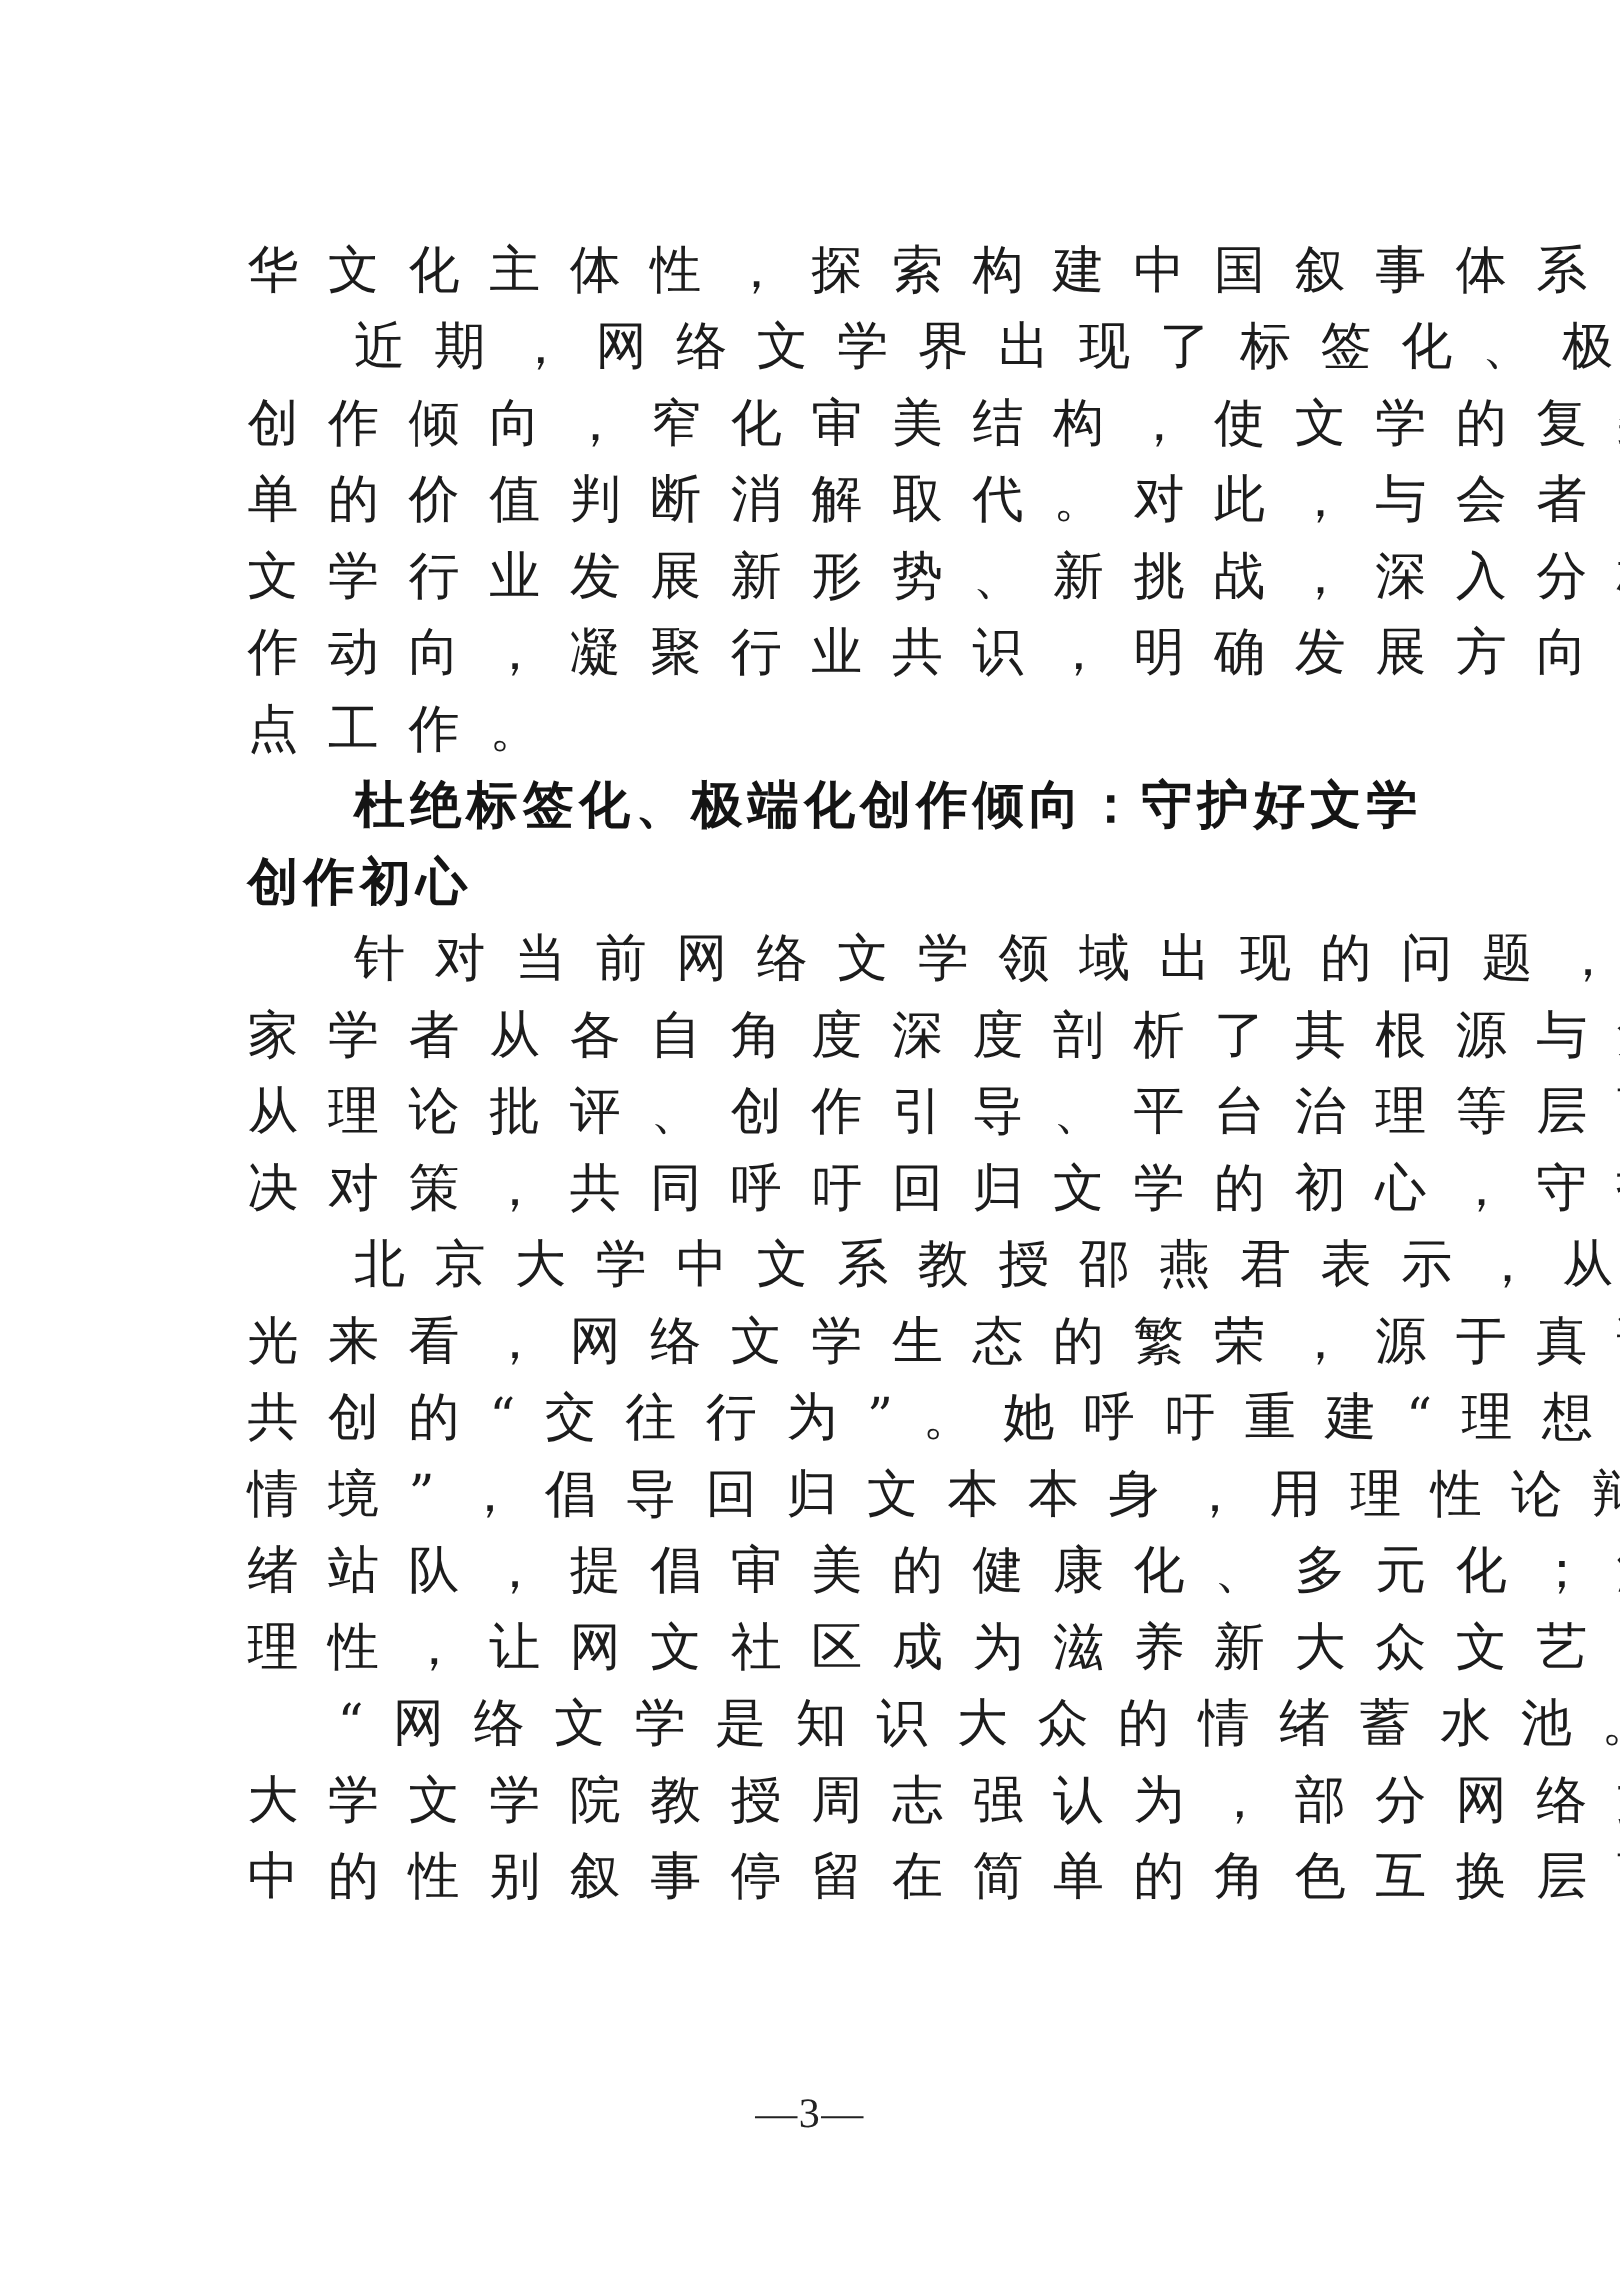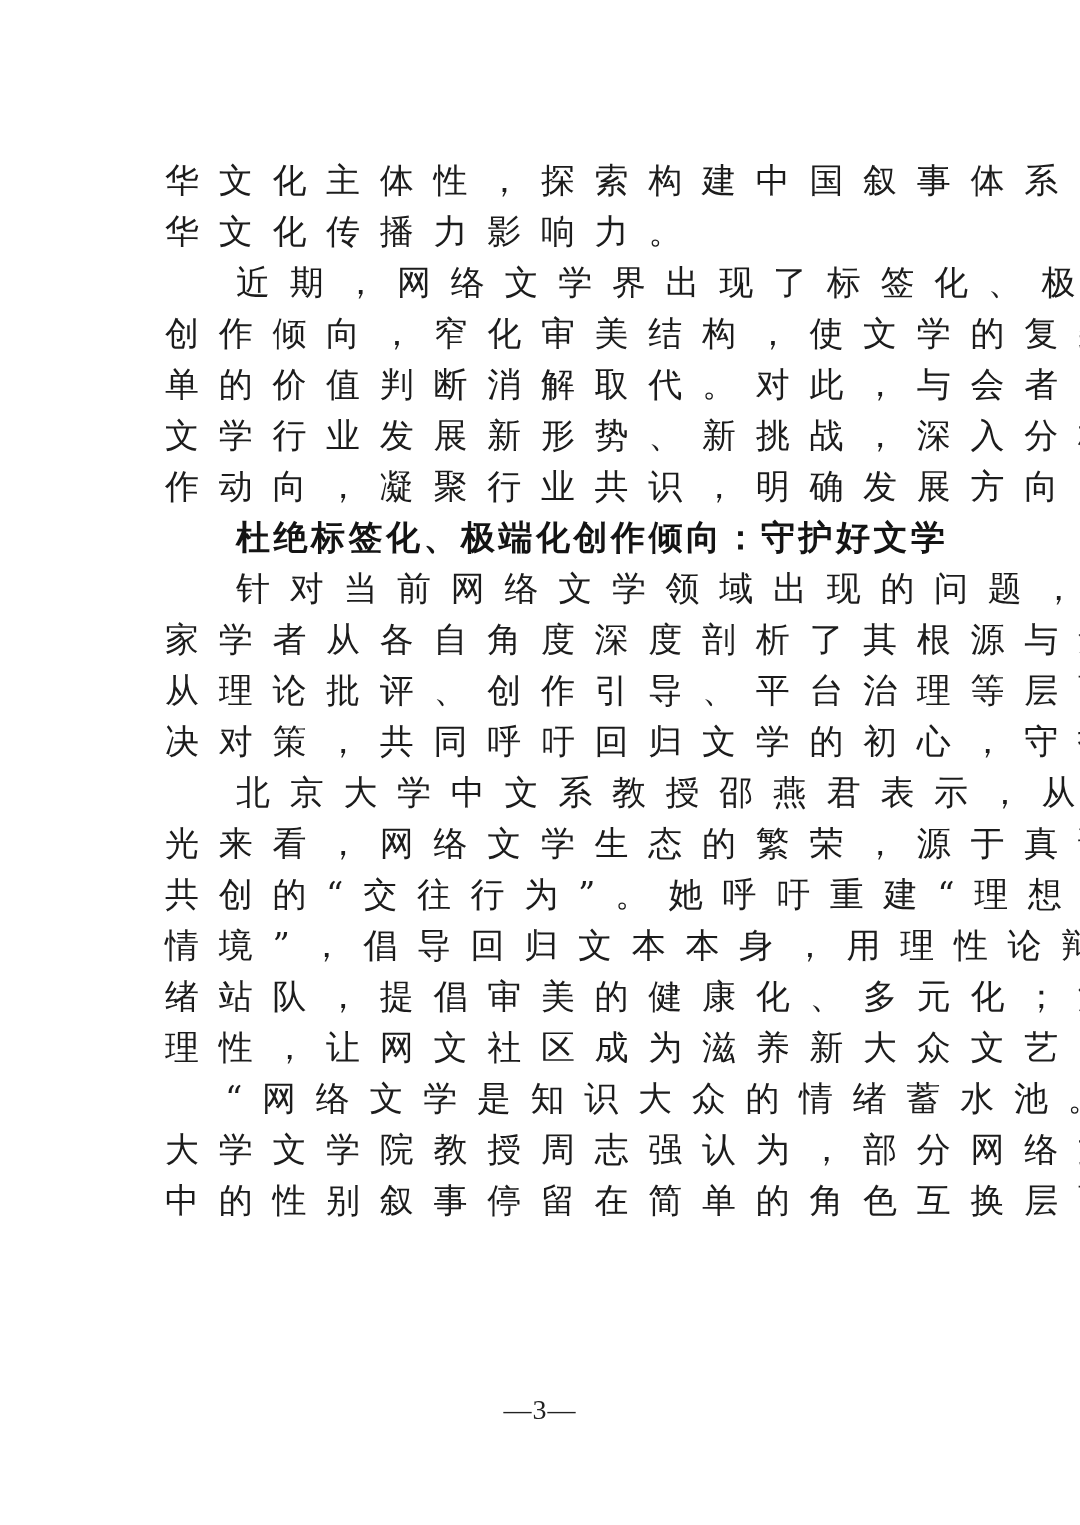--- a/index.html
+++ b/index.html
@@ -59,33 +59,34 @@
       letter-spacing: 1px;
     }
   </style>
 </head>
 <body>
 
 <div class="page">
 
   <div>
     <span class="line">华文化主体性，探索构建中国叙事体系，提升中</span>
-    <span class="line">华文化传播力影响力。</span>
   </div>
 
   <div>
     <span class="line indent">近期，网络文学界出现了标签化、极端化的</span>
     <span class="line">创作倾向，窄化审美结构，使文学的复杂性被简</span>
     <span class="line">单的价值判断消解取代。对此，与会者围绕网络</span>
     <span class="line">文学行业发展新形势、新挑战，深入分析近期创</span>
     <span class="line">作动向，凝聚行业共识，明确发展方向，部署重</span>
+    <span class="line">点工作。</span>
   </div>
 
   <div>
     <span class="heading indent">杜绝标签化、极端化创作倾向：守护好文学</span>
+    <span class="heading">创作初心</span>
   </div>
 
   <div>
     <span class="line indent">针对当前网络文学领域出现的问题，与会专</span>
     <span class="line">家学者从各自角度深度剖析了其根源与危害，并</span>
     <span class="line">从理论批评、创作引导、平台治理等层面提出解</span>
     <span class="line">决对策，共同呼吁回归文学的初心，守护健康的</span>
   </div>
 
   <div>

